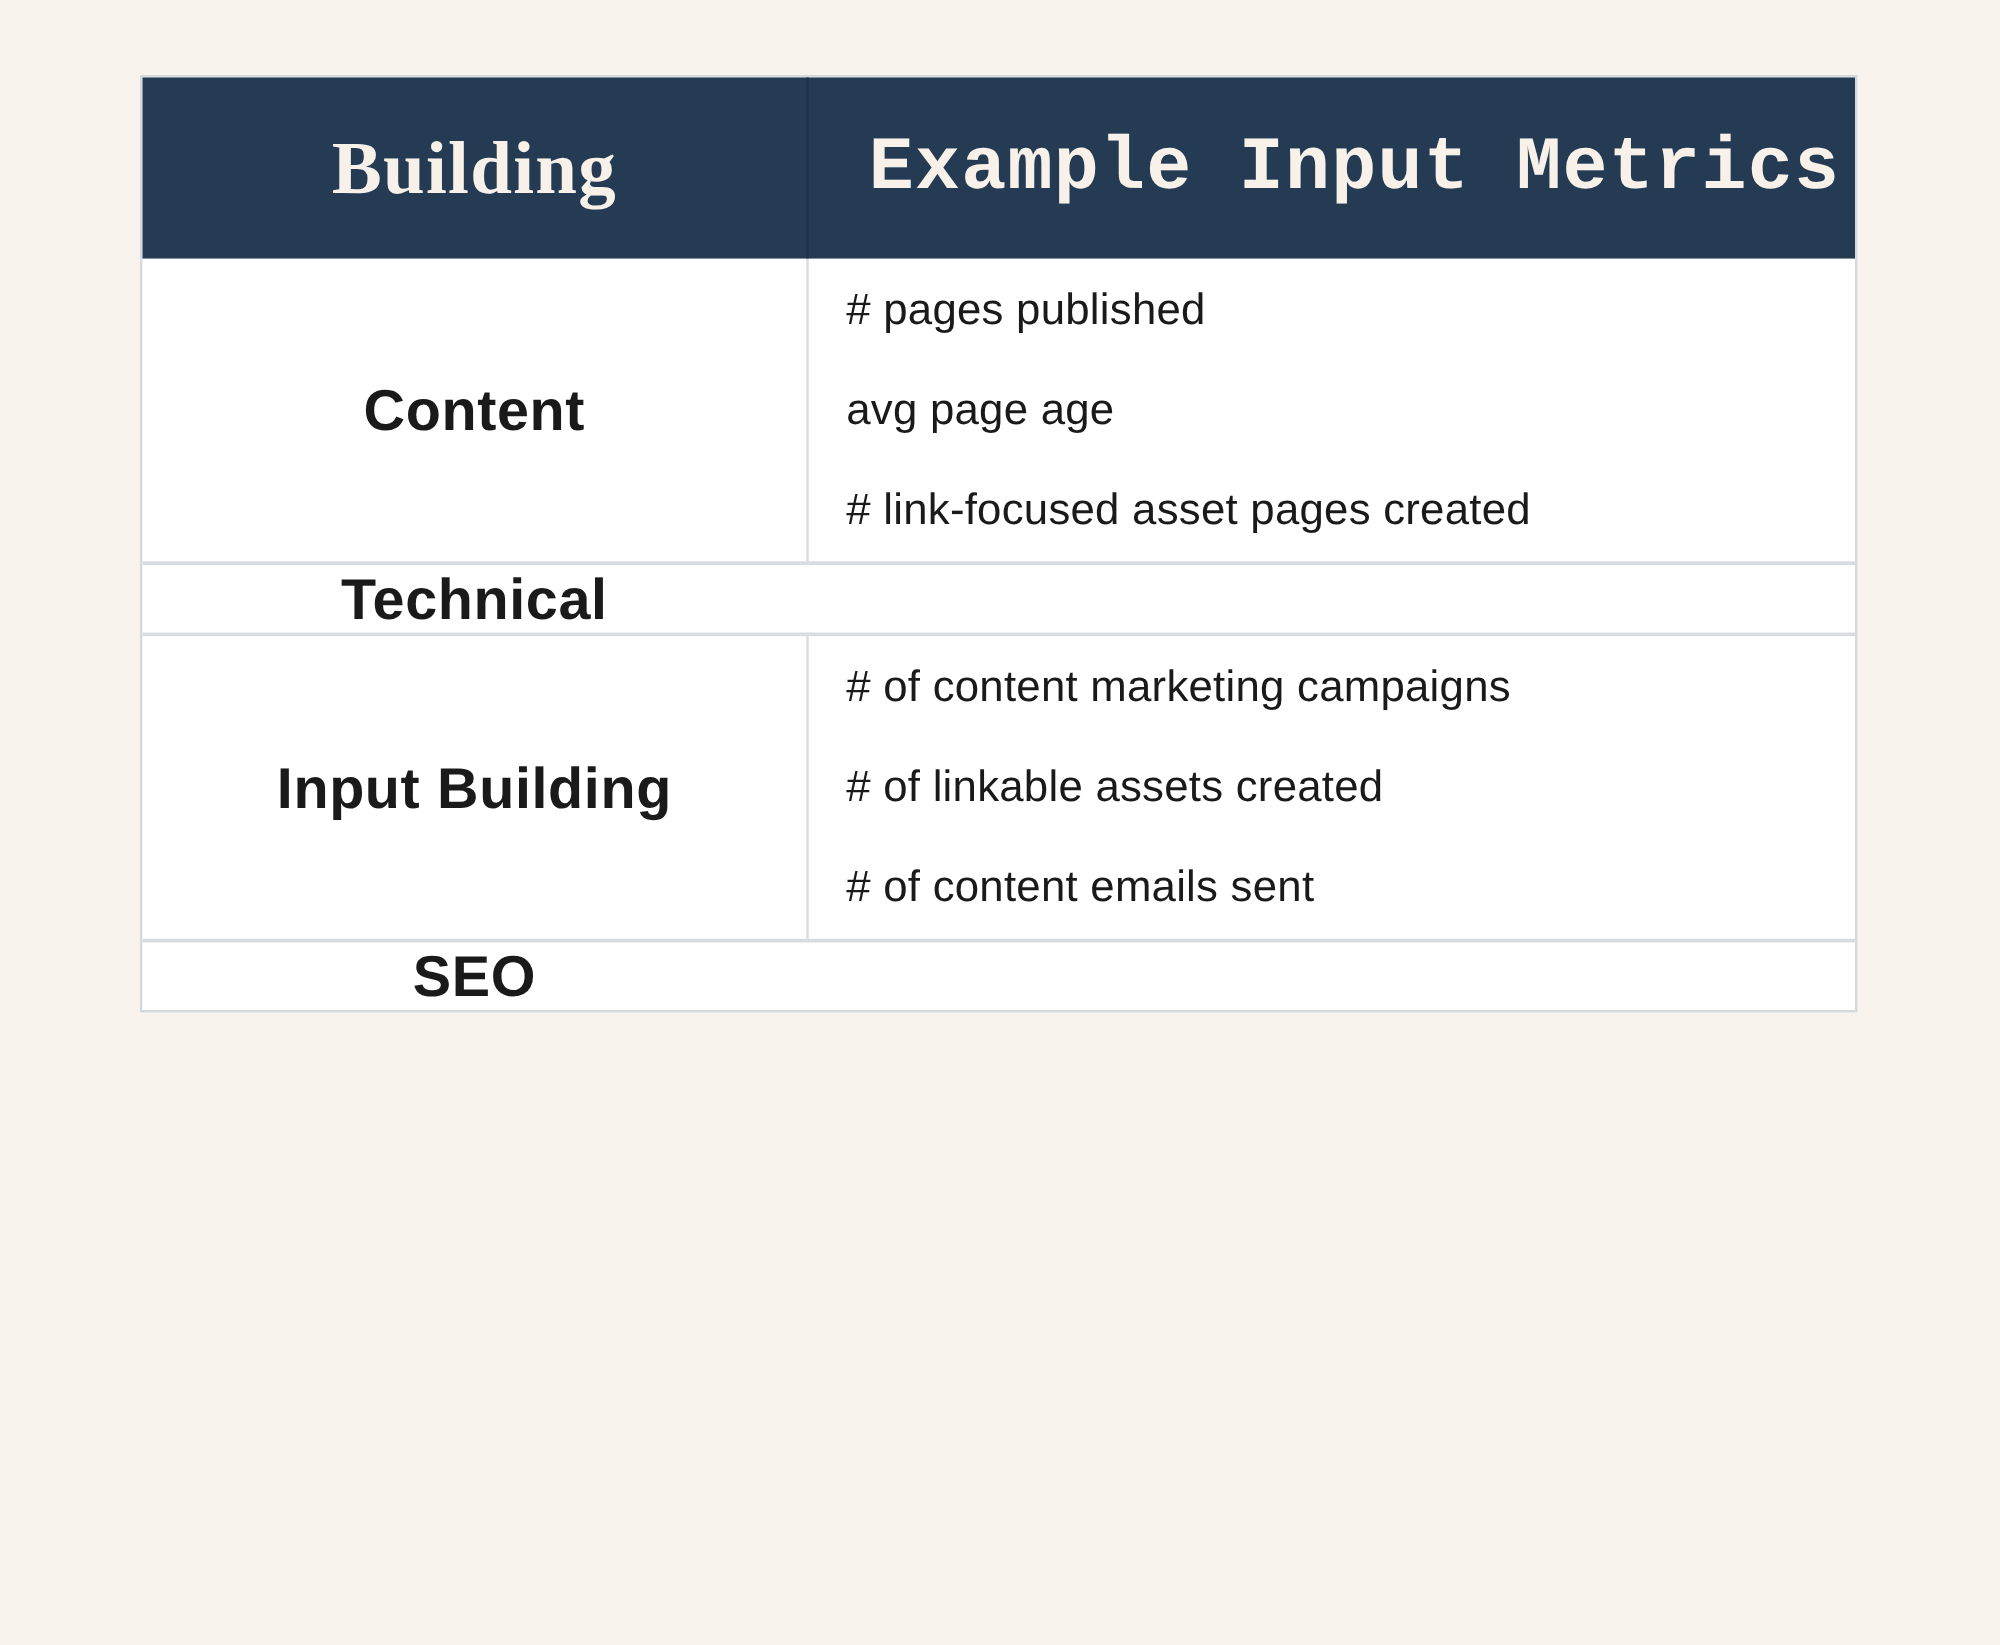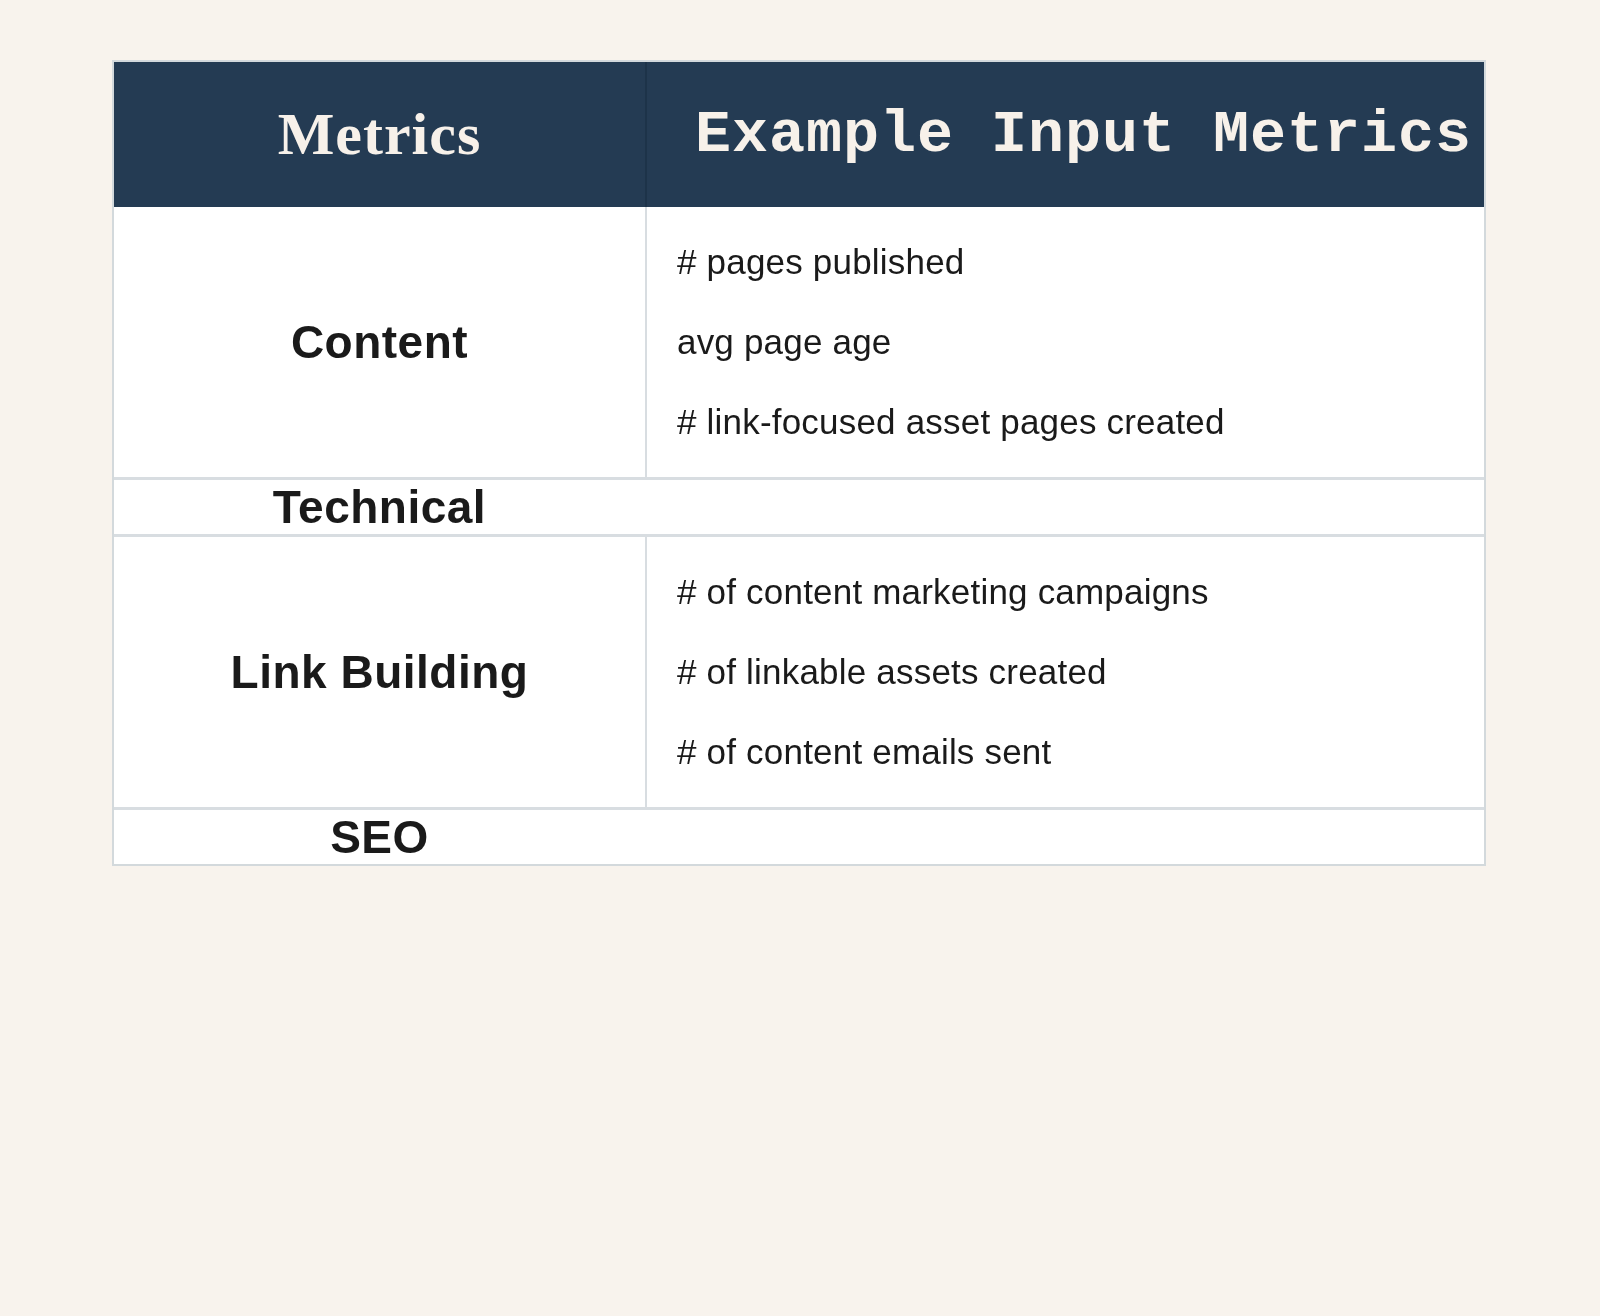--- a/index.html
+++ b/index.html
@@ -63,59 +63,59 @@
     display: flex;
     align-items: center;
     justify-content: center;
     font-size: 46px;
     font-weight: 700;
     color: var(--body-text);
     letter-spacing: 0.5px;
   }
   .mcell {
     border-left: 2px solid var(--divider);
-    padding: 15px 0;
+    padding: 1px 0;
   }
   .metric {
     height: 80px;
     display: flex;
     align-items: center;
     padding-left: 30px;
     font-size: 35px;
     font-weight: 300;
     color: var(--body-text);
     letter-spacing: 0.2px;
   }
 </style>
 </head>
 <body>
 
 <div class="page">
   <div class="table">
 
     <div class="header-row">
-      <div class="hcell c1">Metrics</div>
+      <div class="hcell c1">Building</div>
       <div class="hcell c2">Example Input Metrics</div>
     </div>
 
     <div class="row">
       <div class="pcell">Content</div>
       <div class="mcell">
         <div class="metric"># pages published</div>
         <div class="metric">avg page age</div>
         <div class="metric"># link-focused asset pages created</div>
       </div>
     </div>
 
     <div class="row">
       <div class="pcell">Technical</div>
     </div>
 
     <div class="row">
-      <div class="pcell">Link Building</div>
+      <div class="pcell">Input Building</div>
       <div class="mcell">
         <div class="metric"># of content marketing campaigns</div>
         <div class="metric"># of linkable assets created</div>
         <div class="metric"># of content emails sent</div>
       </div>
     </div>
 
     <div class="row">
       <div class="pcell">SEO</div>
     </div>

